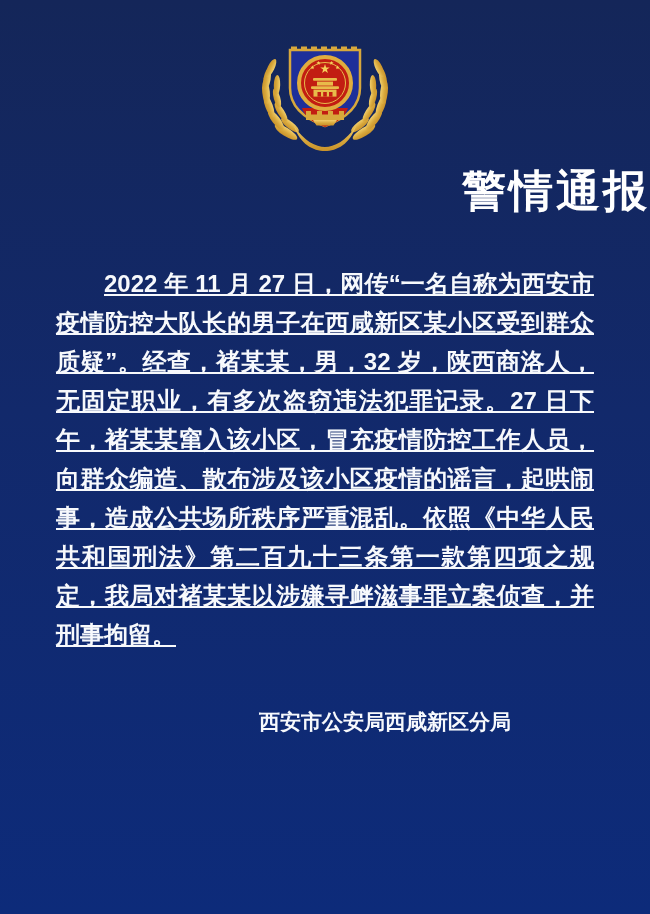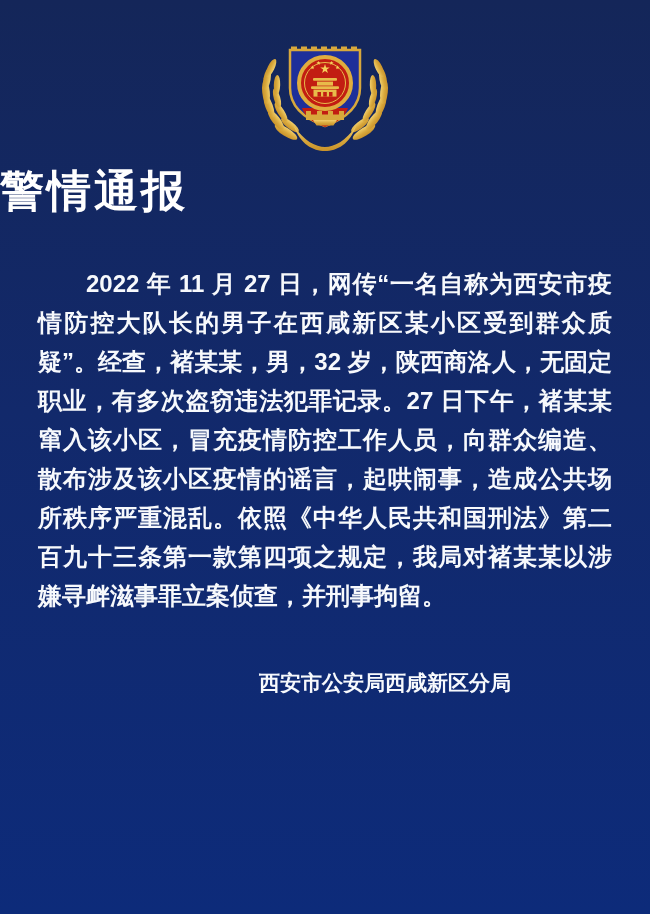--- a/index.html
+++ b/index.html
@@ -13,35 +13,36 @@
     color: #fafbfd;
   }
   .emblem {
     width: 150px;
     height: 112px;
     margin: 40px auto 0;
     display: block;
   }
   .title {
     margin-top: 14px;
-    text-align: left;
+    text-align: right;
     font-family: "Liberation Serif", "DejaVu Serif", serif;
     font-size: 44px;
     line-height: 52px;
     font-weight: bold;
     letter-spacing: 3px;
     color: #ffffff;
   }
   .body-text {
-    margin: 46px 38px 0;
+    margin: 46px 56px 0;
     font-size: 24px;
     line-height: 39px;
     font-weight: 700;
     text-align: justify;
     color: #f7f9fc;
+    text-decoration: underline;
   }
   .body-text p {
     margin: 0;
     text-indent: 2em;
   }
   .signature {
     margin: 46px 0 0 120px;
     width: 530px;
     font-size: 21px;
     font-weight: 700;

